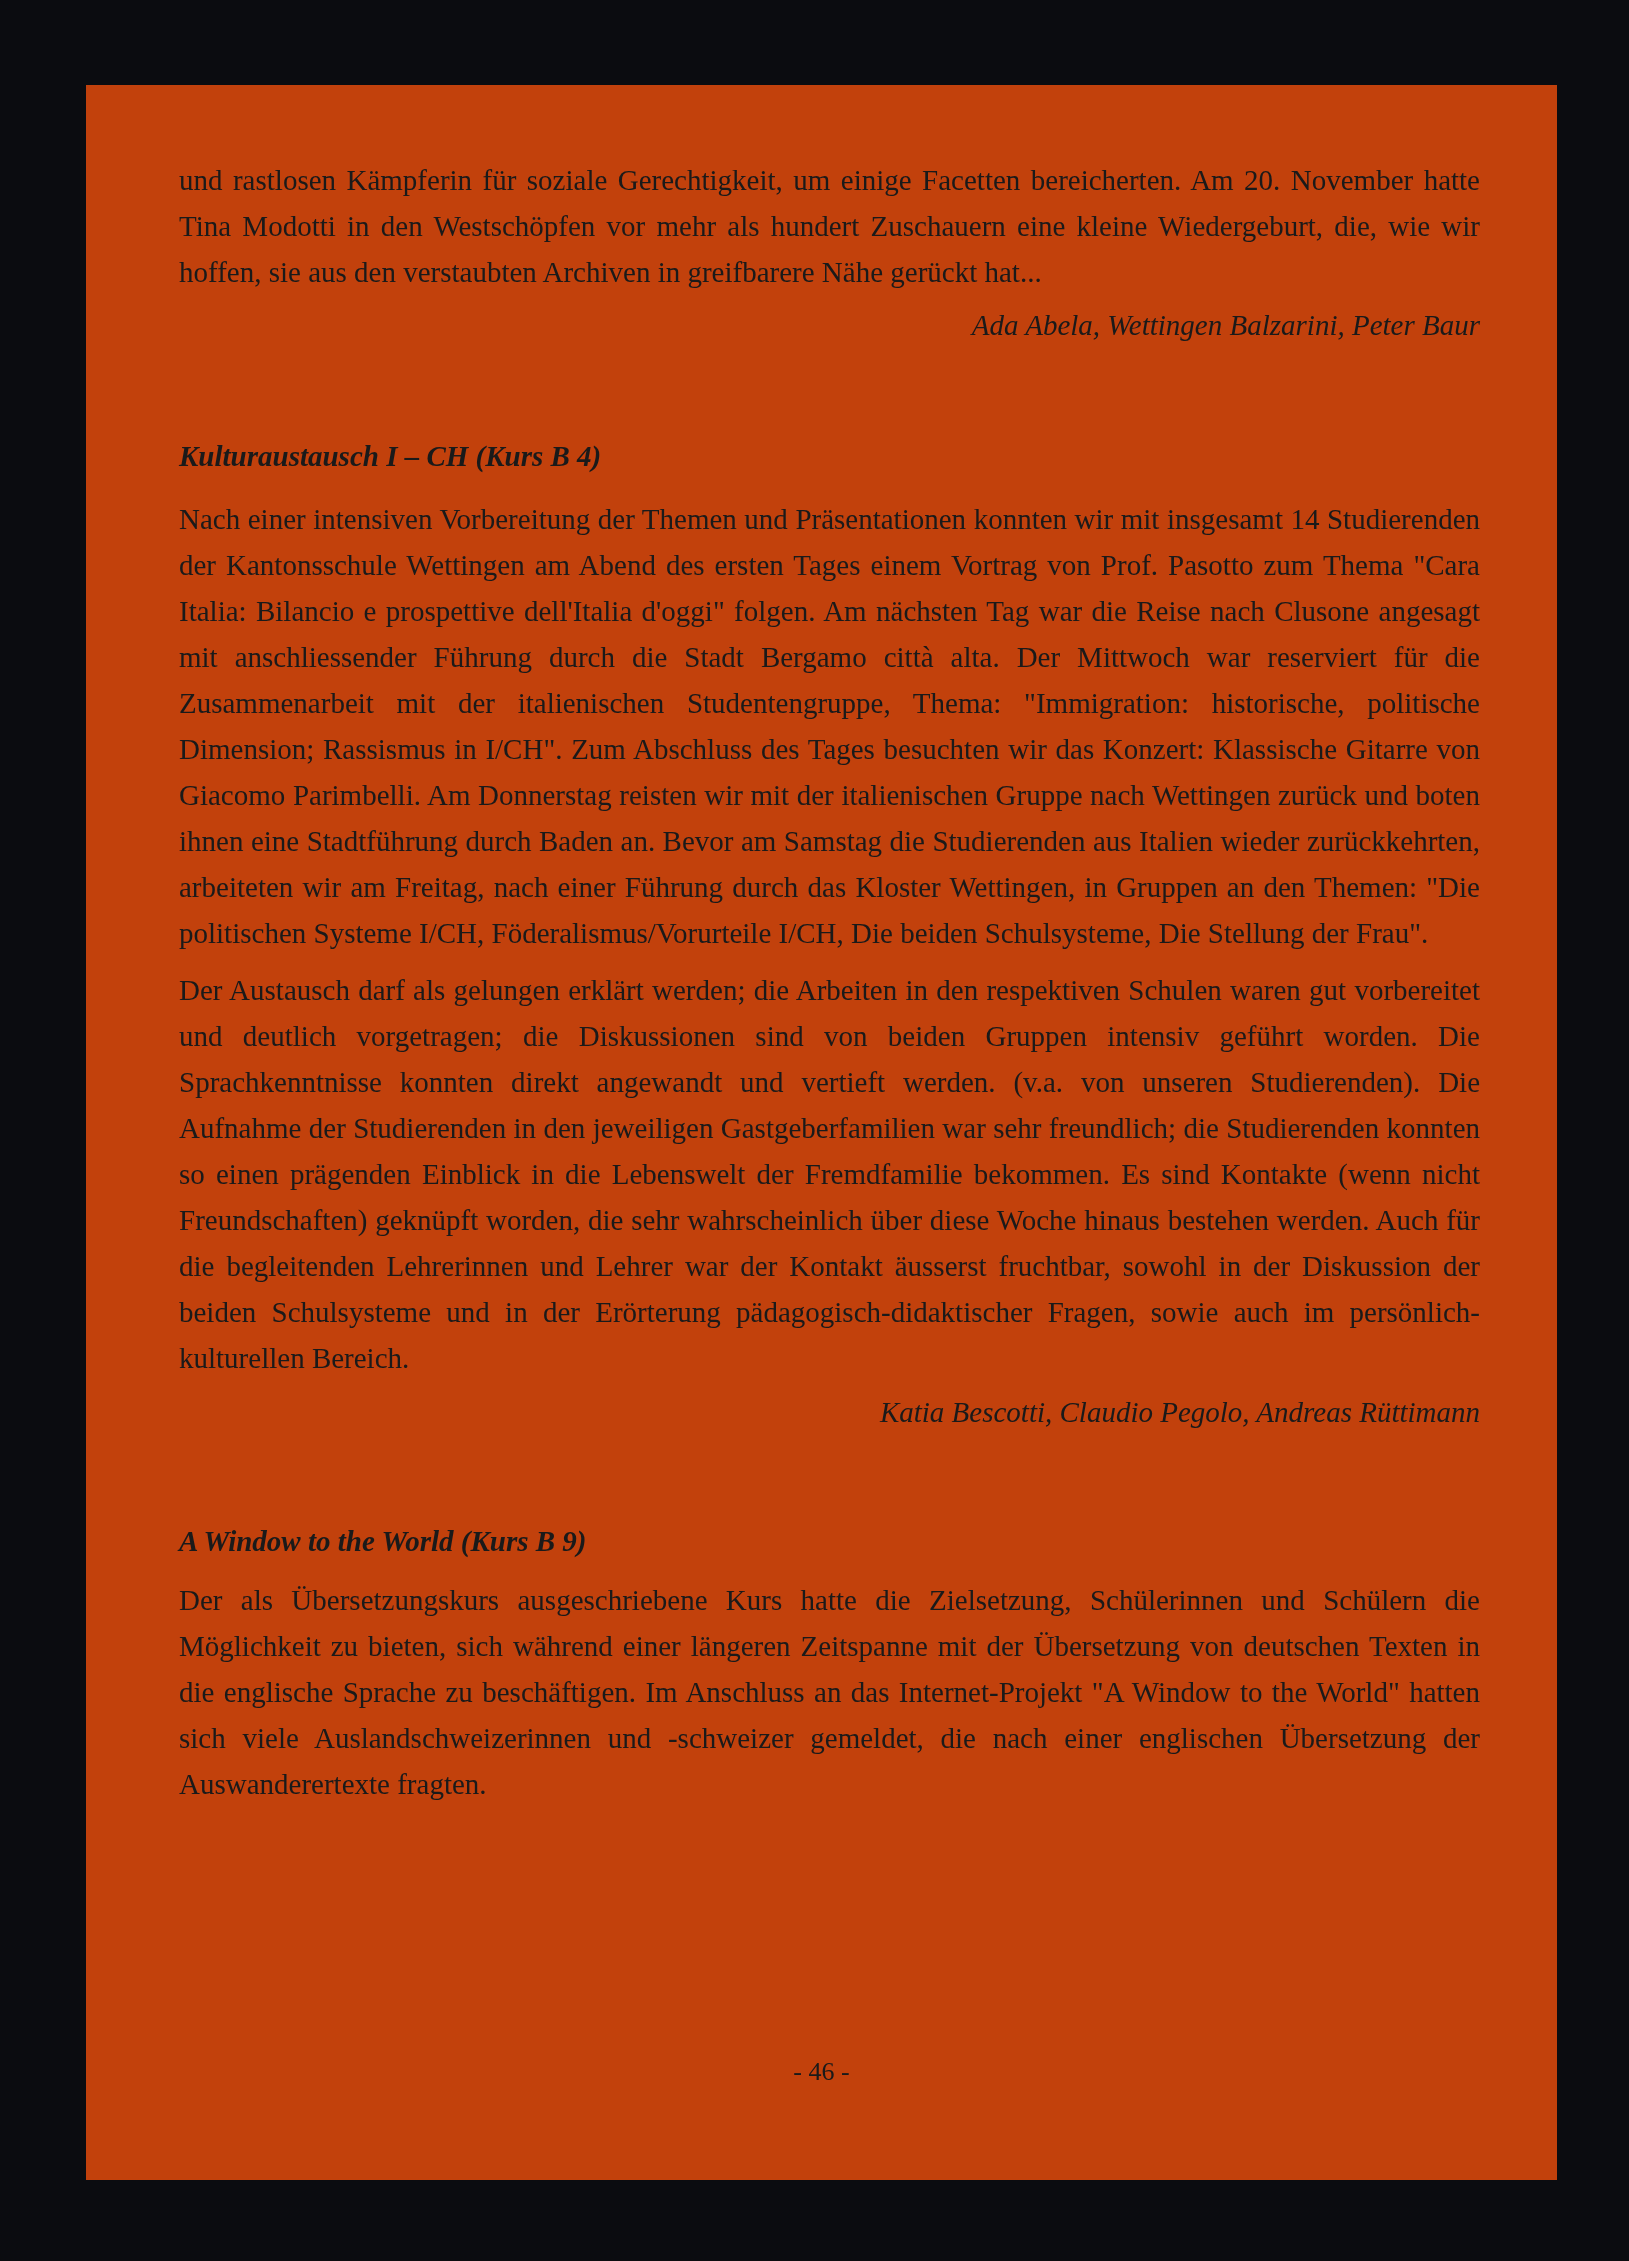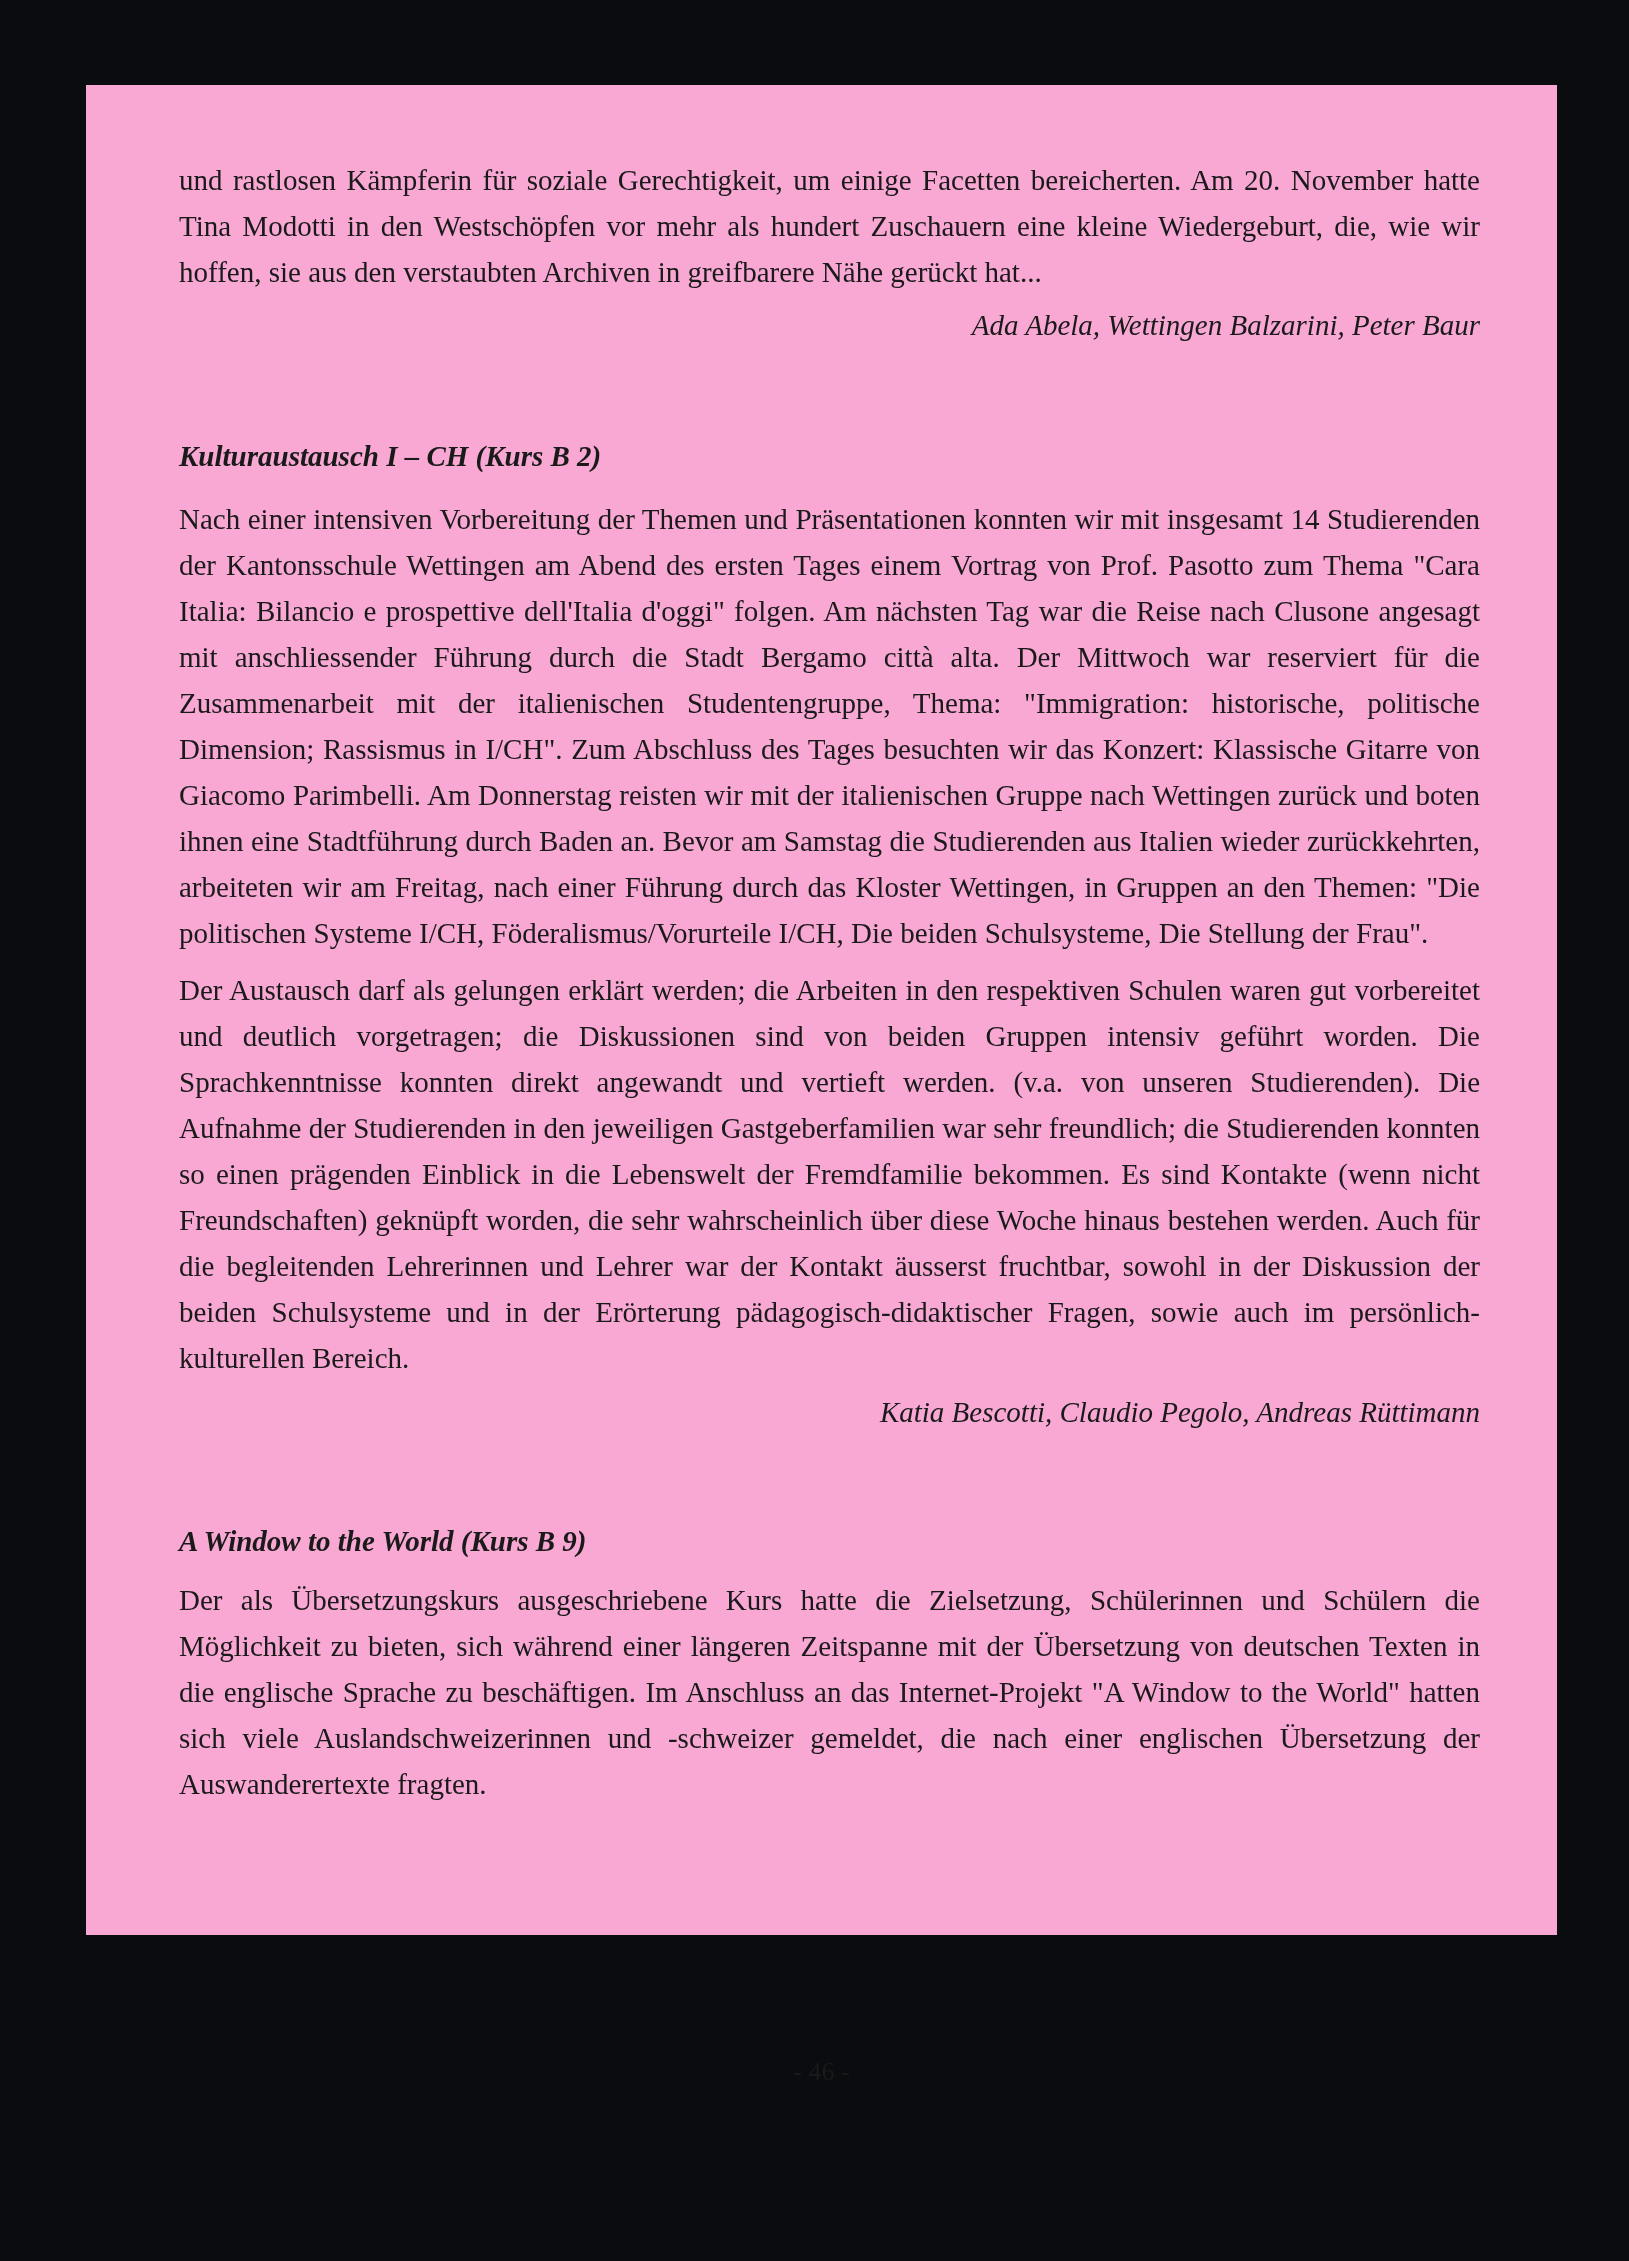--- a/index.html
+++ b/index.html
@@ -13,22 +13,22 @@
       position: relative;
       overflow: hidden;
       font-family: "Liberation Serif", "DejaVu Serif", serif;
       color: #1a1a1a;
     }
     .page {
       position: absolute;
       left: 86px;
       top: 85px;
       width: 1471px;
-      height: 1850px;
-      background: #f9a8d4;
+      height: 2095px;
+      background: #c2410c;
     }
     .content {
       position: absolute;
       left: 93px;
       top: 72px;
       width: 1301px;
     }
     p.body {
       margin: 0;
       font-size: 29px;
@@ -79,21 +79,21 @@
 
 <div class="page">
   <div class="content">
 
     <section>
       <p class="body" id="p1">und rastlosen Kämpferin für soziale Gerechtigkeit, um einige Facetten bereicherten. Am 20. November hatte Tina Modotti in den Westschöpfen vor mehr als hundert Zuschauern eine kleine Wiedergeburt, die, wie wir hoffen, sie aus den verstaubten Archiven in greifbarere Nähe gerückt hat...</p>
       <p class="signature" id="sig1">Ada Abela, Wettingen Balzarini, Peter Baur</p>
     </section>
 
     <section>
-      <h2 class="heading" id="heading1">Kulturaustausch I – CH (Kurs B 2)</h2>
+      <h2 class="heading" id="heading1">Kulturaustausch I – CH (Kurs B 4)</h2>
       <p class="body" id="p2">Nach einer intensiven Vorbereitung der Themen und Präsentationen konnten wir mit insgesamt 14 Studierenden der Kantonsschule Wettingen am Abend des ersten Tages einem Vortrag von Prof. Pasotto zum Thema "Cara Italia: Bilancio e prospettive dell'Italia d'oggi" folgen. Am nächsten Tag war die Reise nach Clusone angesagt mit anschliessender Führung durch die Stadt Bergamo città alta. Der Mittwoch war reserviert für die Zusammenarbeit mit der italienischen Studentengruppe, Thema: "Immigration: historische, politische Dimension; Rassismus in I/CH". Zum Abschluss des Tages besuchten wir das Konzert: Klassische Gitarre von Giacomo Parimbelli. Am Donnerstag reisten wir mit der italienischen Gruppe nach Wettingen zurück und boten ihnen eine Stadtführung durch Baden an. Bevor am Samstag die Studierenden aus Italien wieder zurückkehrten, arbeiteten wir am Freitag, nach einer Führung durch das Kloster Wettingen, in Gruppen an den Themen: "Die politischen Systeme I/CH, Föderalismus/Vorurteile I/CH, Die beiden Schulsysteme, Die Stellung der Frau".</p>
       <p class="body" id="p3">Der Austausch darf als gelungen erklärt werden; die Arbeiten in den respektiven Schulen waren gut vorbereitet und deutlich vorgetragen; die Diskussionen sind von beiden Gruppen intensiv geführt worden. Die Sprachkenntnisse konnten direkt angewandt und vertieft werden. (v.a. von unseren Studierenden). Die Aufnahme der Studierenden in den jeweiligen Gastgeberfamilien war sehr freundlich; die Studierenden konnten so einen prägenden Einblick in die Lebenswelt der Fremdfamilie bekommen. Es sind Kontakte (wenn nicht Freundschaften) geknüpft worden, die sehr wahrscheinlich über diese Woche hinaus bestehen werden. Auch für die begleitenden Lehrerinnen und Lehrer war der Kontakt äusserst fruchtbar, sowohl in der Diskussion der beiden Schulsysteme und in der Erörterung pädagogisch-didaktischer Fragen, sowie auch im persönlich-kulturellen Bereich.</p>
       <p class="signature" id="sig2">Katia Bescotti, Claudio Pegolo, Andreas Rüttimann</p>
     </section>
 
     <section>
       <h2 class="heading" id="heading2">A Window to the World (Kurs B 9)</h2>
       <p class="body" id="p4">Der als Übersetzungskurs ausgeschriebene Kurs hatte die Zielsetzung, Schülerinnen und Schülern die Möglichkeit zu bieten, sich während einer längeren Zeitspanne mit der Übersetzung von deutschen Texten in die englische Sprache zu beschäftigen. Im Anschluss an das Internet-Projekt "A Window to the World" hatten sich viele Auslandschweizerinnen und -schweizer gemeldet, die nach einer englischen Übersetzung der Auswanderertexte fragten.</p>
     </section>
 

